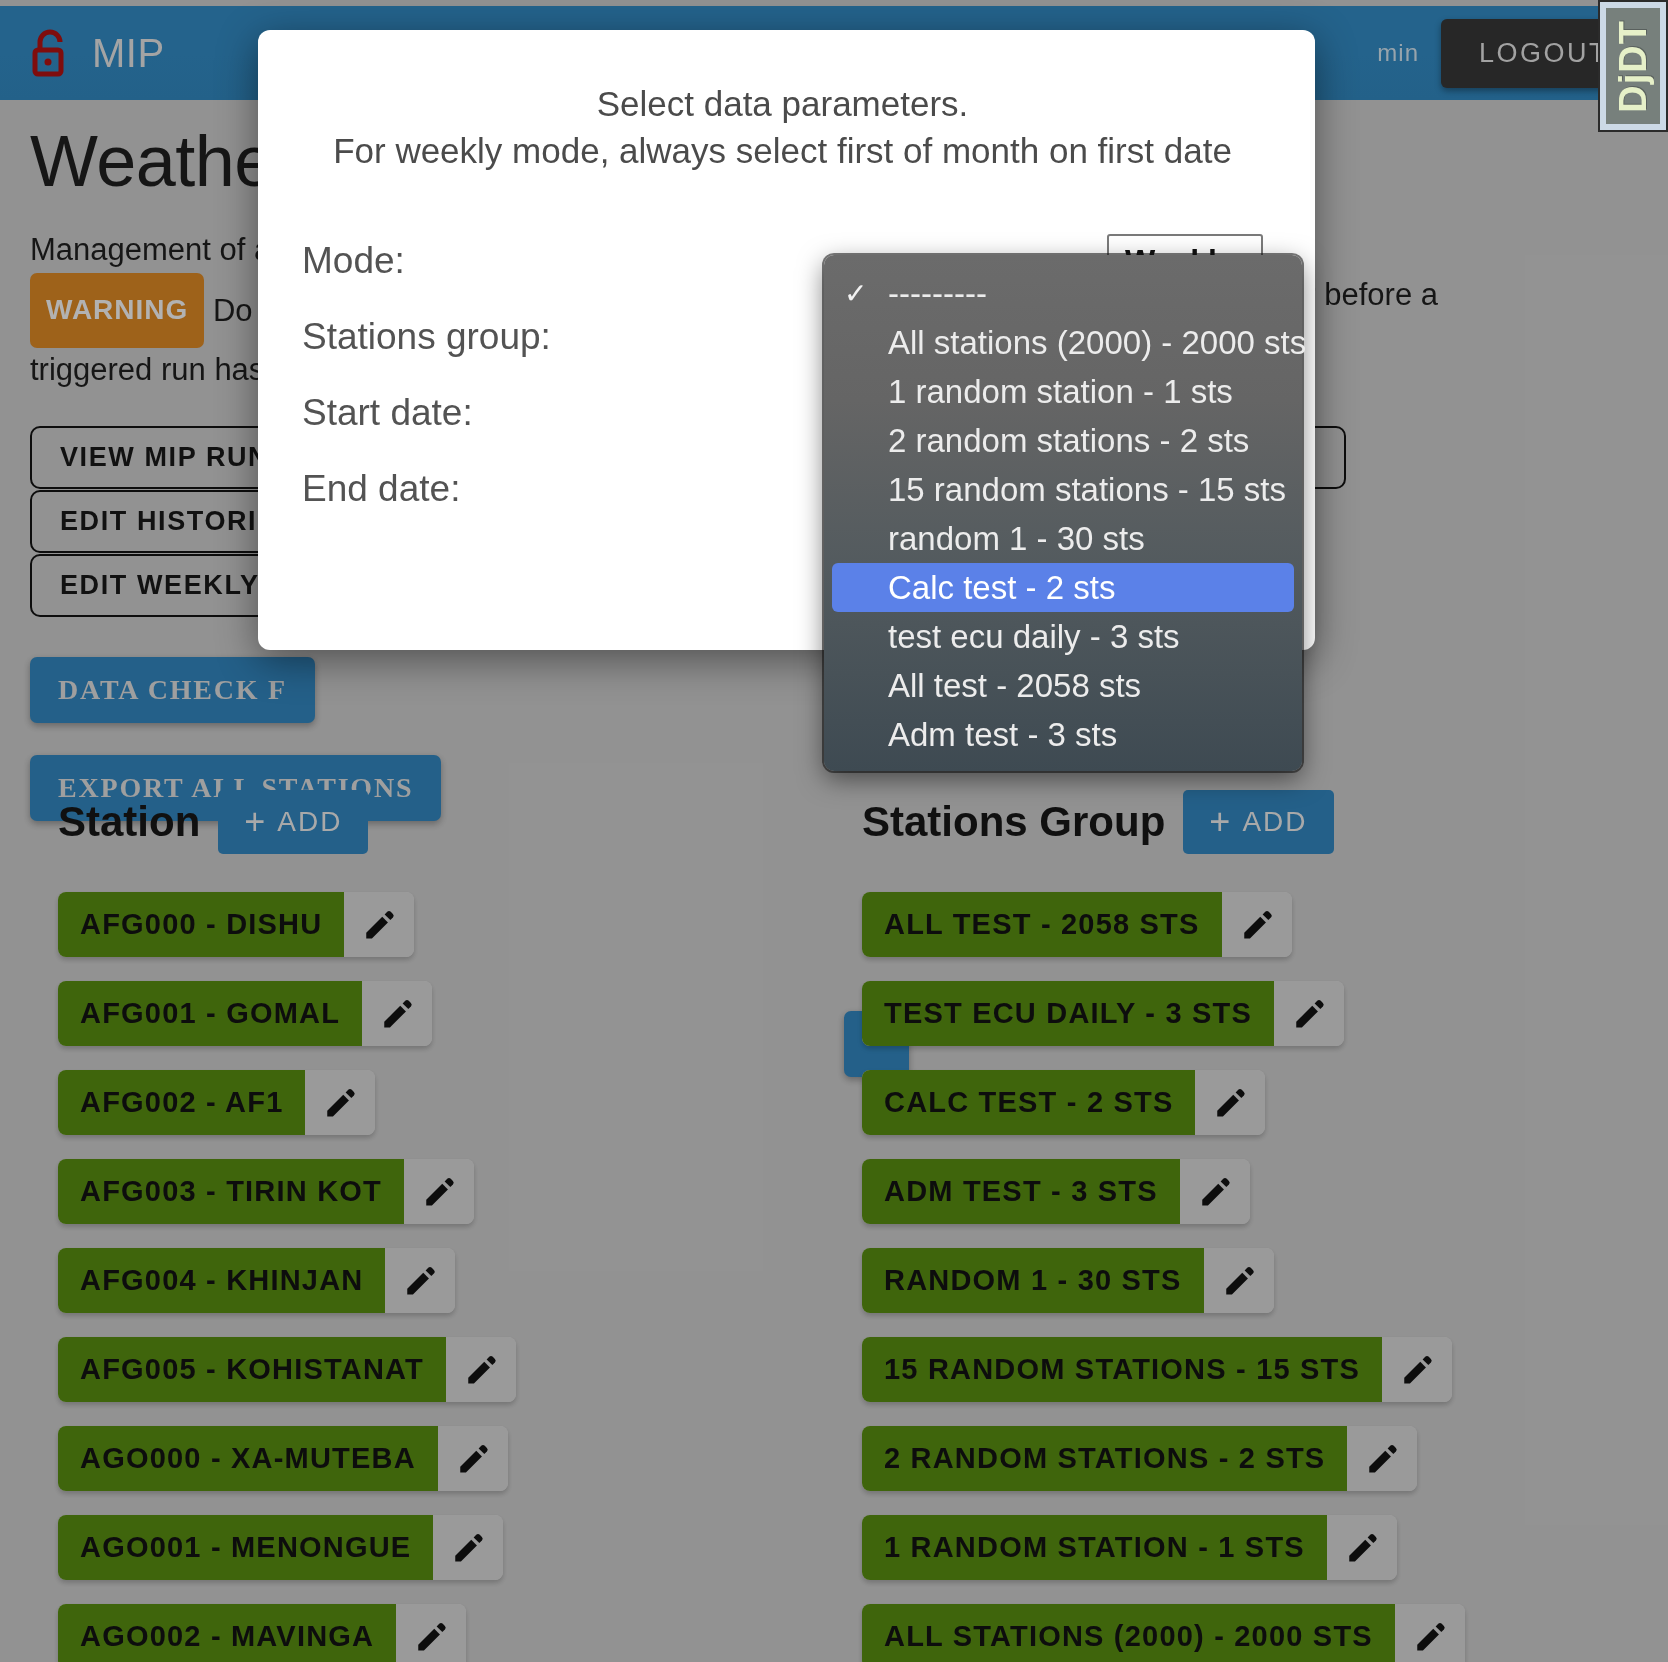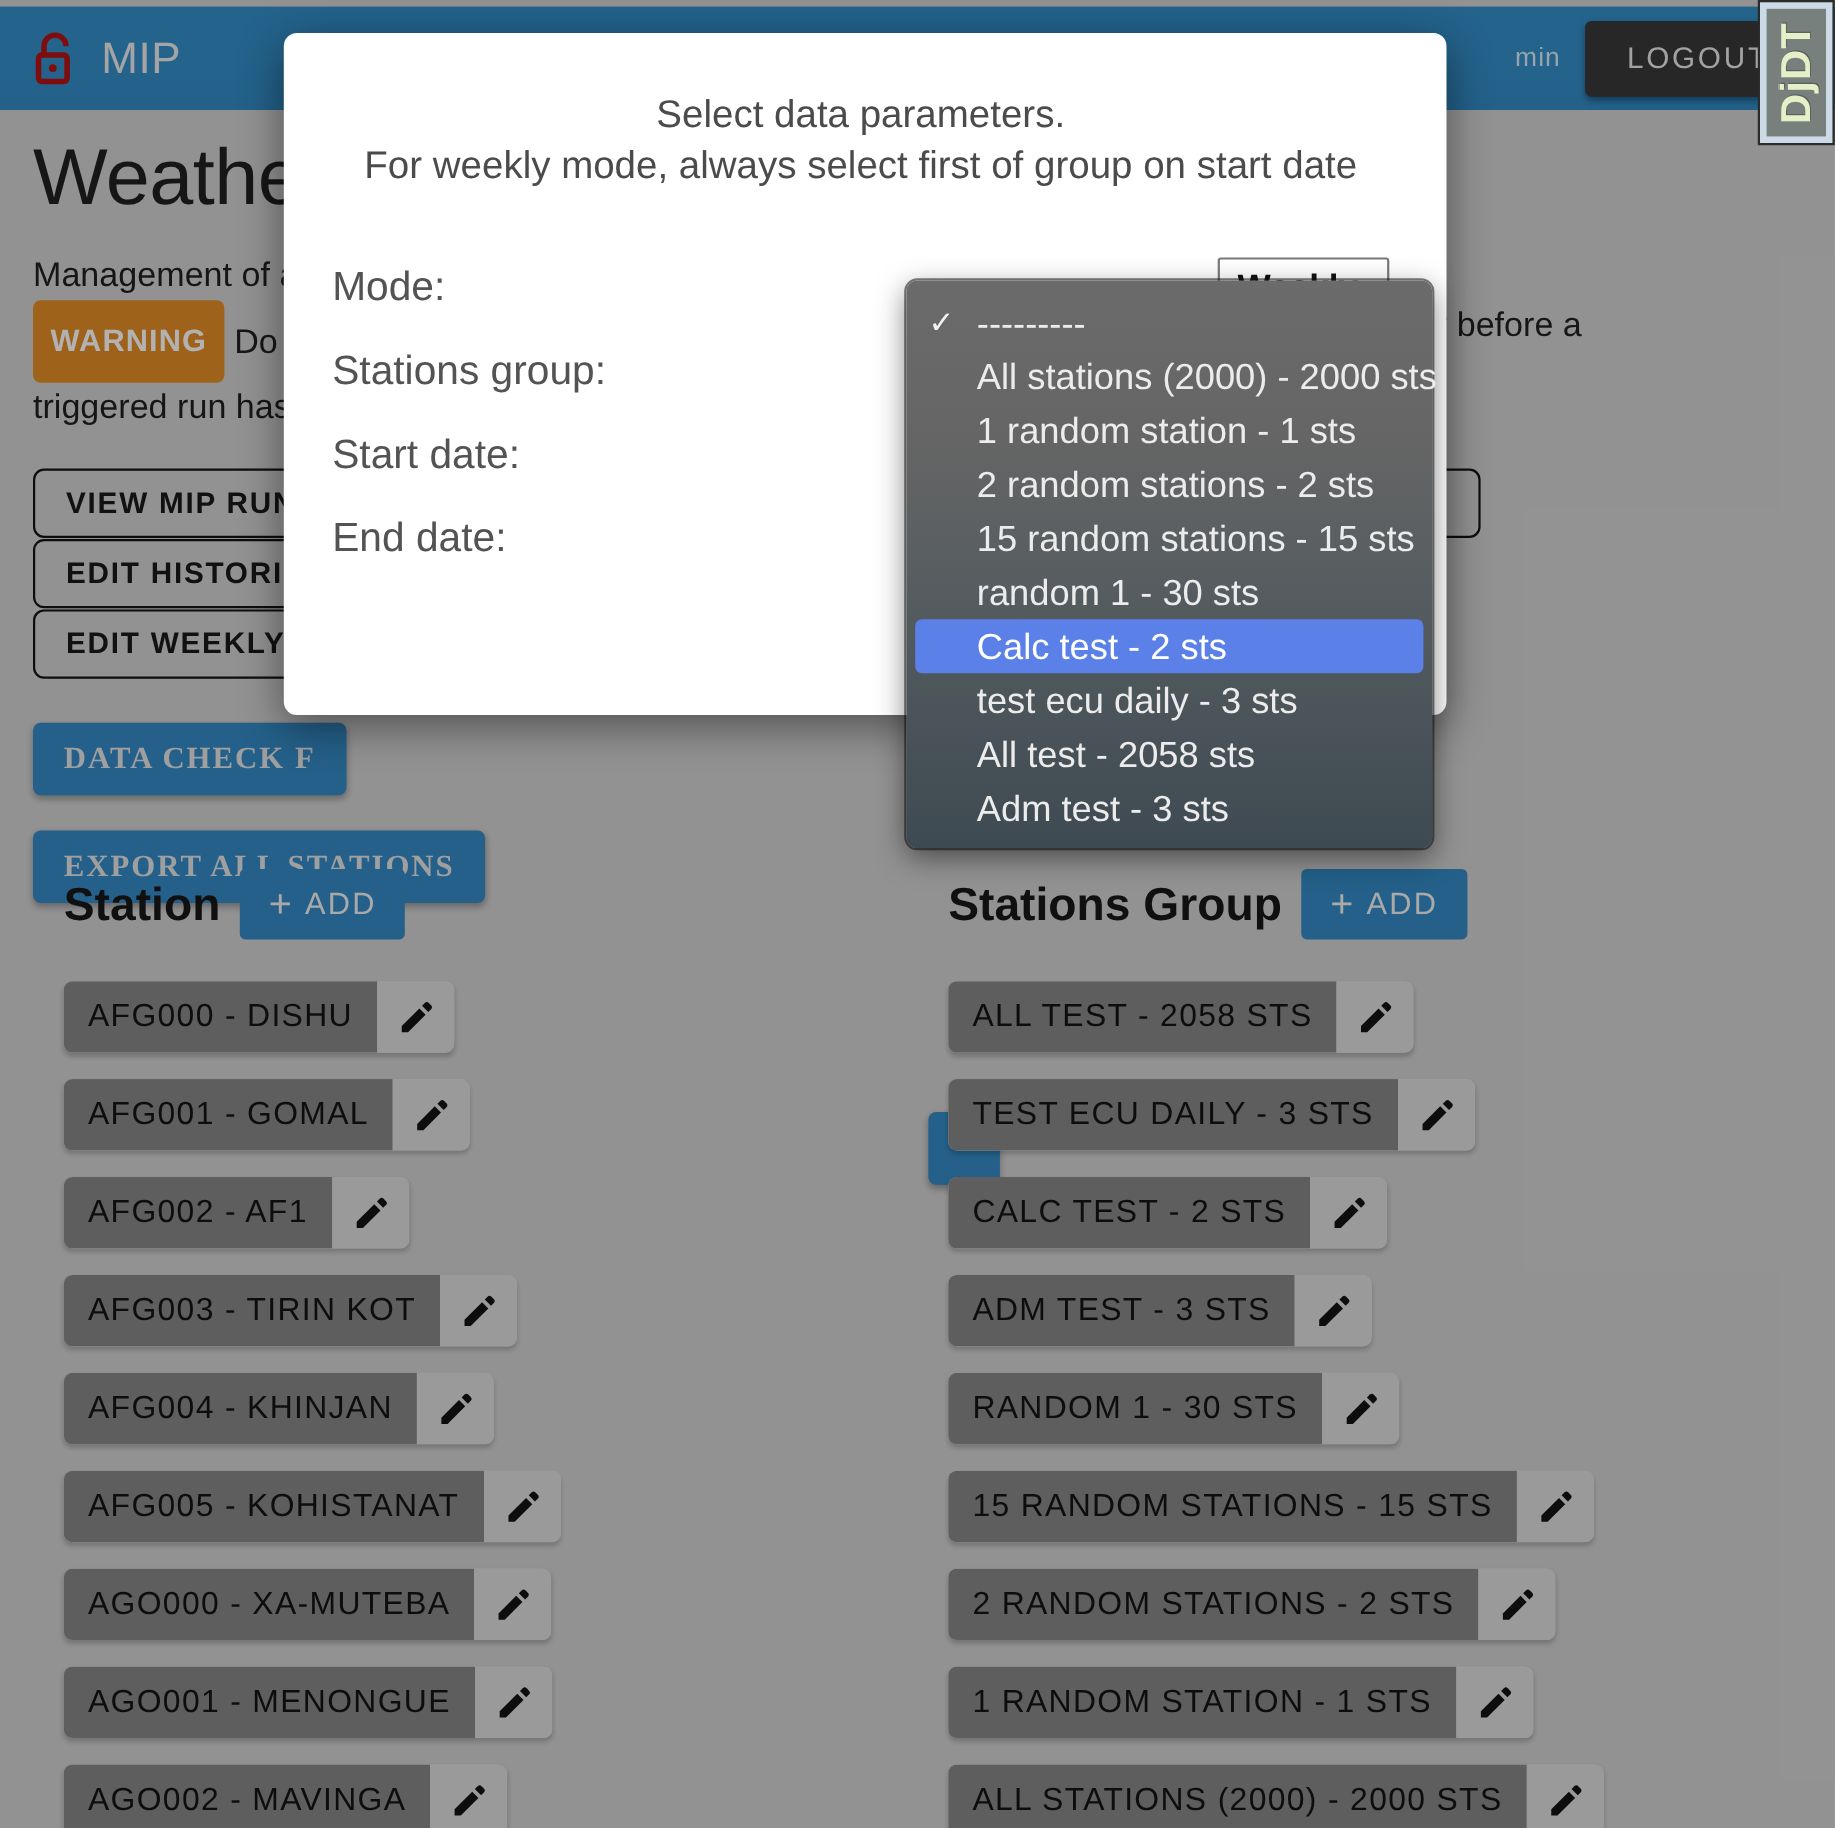--- a/index.html
+++ b/index.html
@@ -202,25 +202,25 @@
     display: inline-flex;
     align-items: stretch;
     background: #c4c4c4;
     border-radius: 8px;
     box-shadow: 0 3px 5px rgba(0,0,0,.2);
     margin-bottom: 24px;
     overflow: hidden;
   }
   .pill-label {
     font-size: 29px;
-    font-weight: normal;
+    font-weight: bold;
     letter-spacing: 1.2px;
     color: #111;
     padding: 16px 22px 16px 22px;
-    background: #737373;
+    background: #4d7c0f;
     white-space: nowrap;
     display: flex;
     align-items: center;
     text-align: center;
   }
   .pill-edit {
     background: #bcbcbc;
     width: 70px;
     display: flex;
     align-items: center;
@@ -567,21 +567,21 @@
 
       </div>
     </div>
   </div>
 
   <div class="backdrop"></div>
 
   <div class="modal">
     <div class="modal-head">
       <div>Select data parameters.</div>
-      <div>For weekly mode, always select first of group on start date</div>
+      <div>For weekly mode, always select first of month on first date</div>
     </div>
 
     <div class="modal-rows">
       <div class="modal-row">
         <div class="modal-label">Mode:</div>
         <select class="mode-select"><option>Weekly</option><option>Daily</option></select>
       </div>
       <div class="modal-row">
         <div class="modal-label">Stations group:</div>
       </div>

